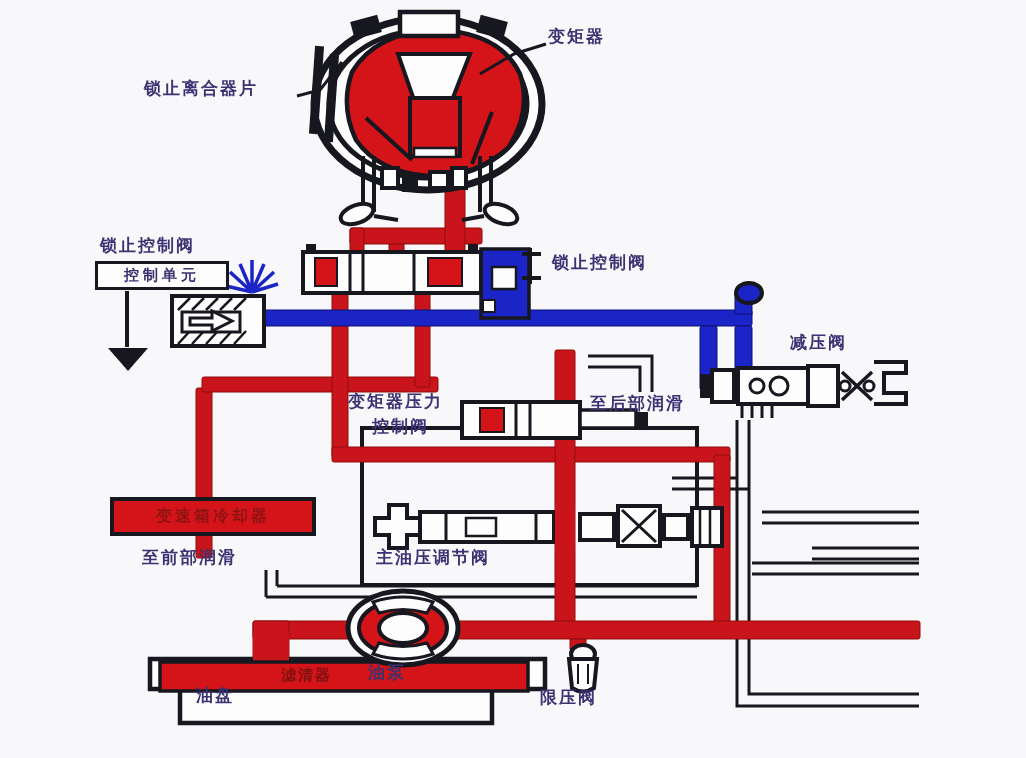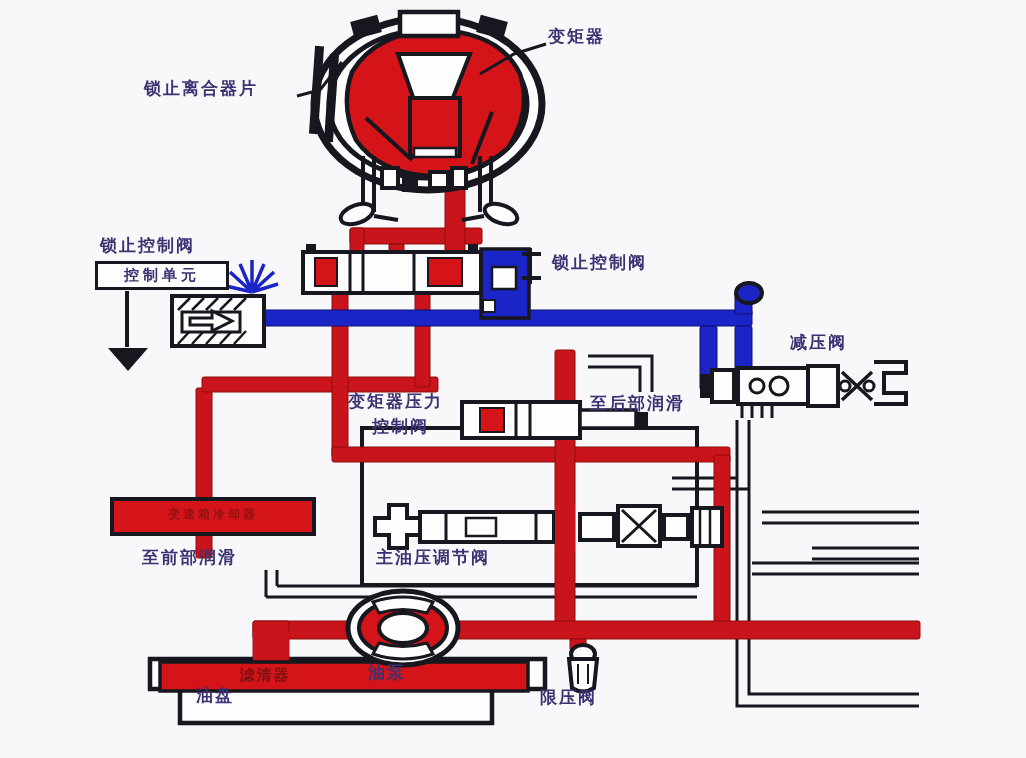--- a/index.html
+++ b/index.html
@@ -20,26 +20,26 @@
   }
   .lbl.center{text-align:left;}
   #control-unit-box{
     position:absolute;left:95px;top:261px;width:128px;height:23px;
     border:3px solid #17171f;background:#fdfdfd;
     display:flex;align-items:center;justify-content:center;
     font-size:15px;font-weight:bold;color:#3b3272;letter-spacing:4px;
   }
   #cooler-text{
     position:absolute;left:116px;top:506px;width:194px;
-    text-align:center;color:#8f1313;font-size:12px;font-weight:bold;
+    text-align:center;color:#8f1313;font-size:16px;font-weight:bold;
     letter-spacing:3px;
   }
   #filter-text{
     position:absolute;left:198px;top:666px;width:134px;
-    text-align:center;color:#7e1212;font-size:15px;font-weight:bold;
+    text-align:right;color:#7e1212;font-size:15px;font-weight:bold;
     letter-spacing:2px;
   }
 </style>
 </head>
 <body>
 
 <div id="stage">
 
 <svg id="pipes-svg" width="1026" height="758" viewBox="0 0 1026 758">
 

